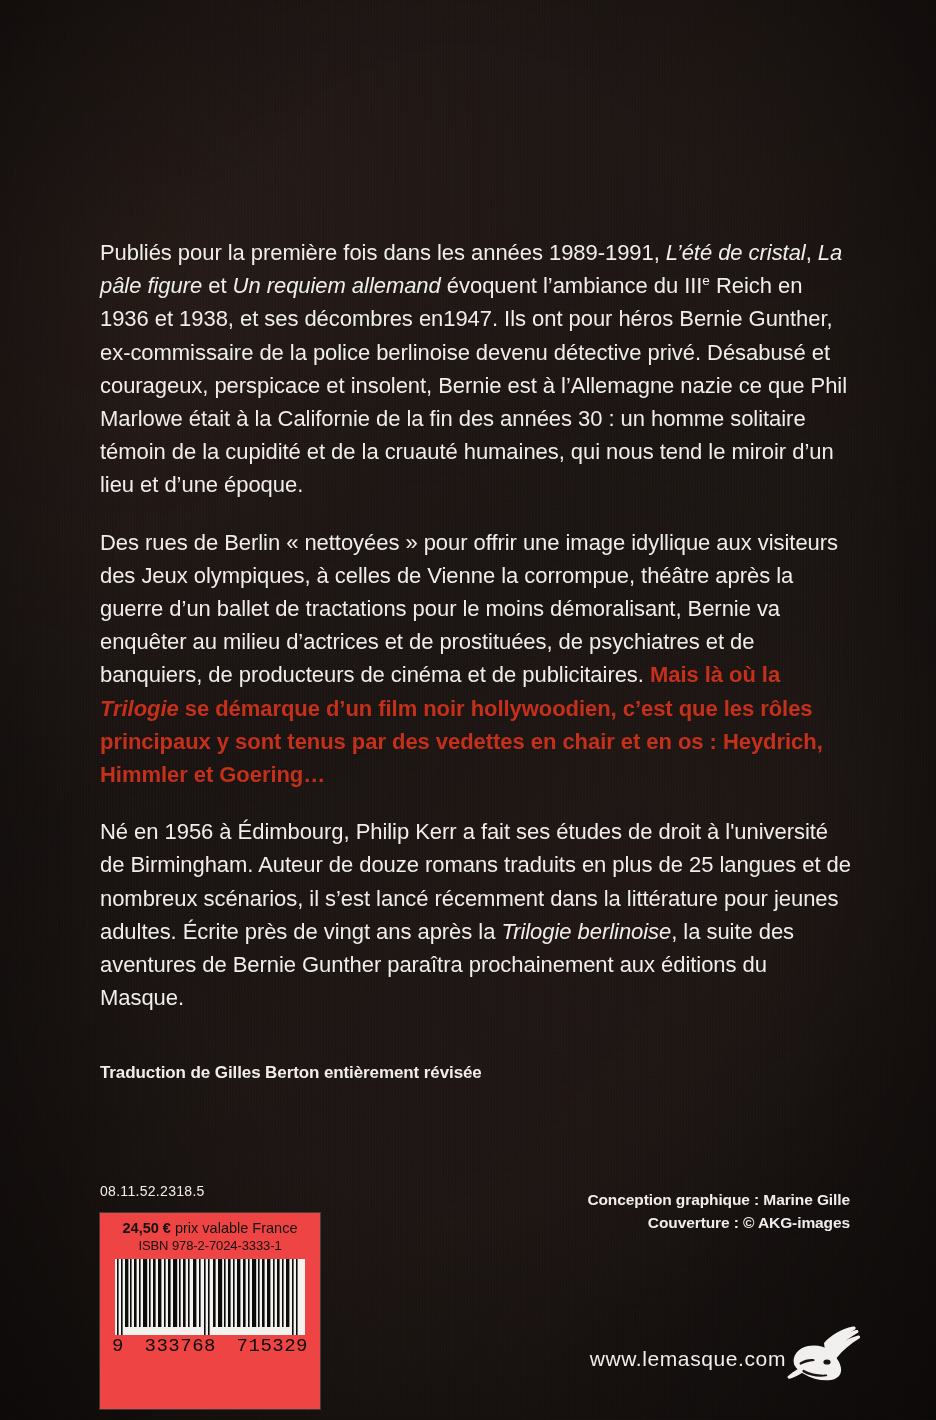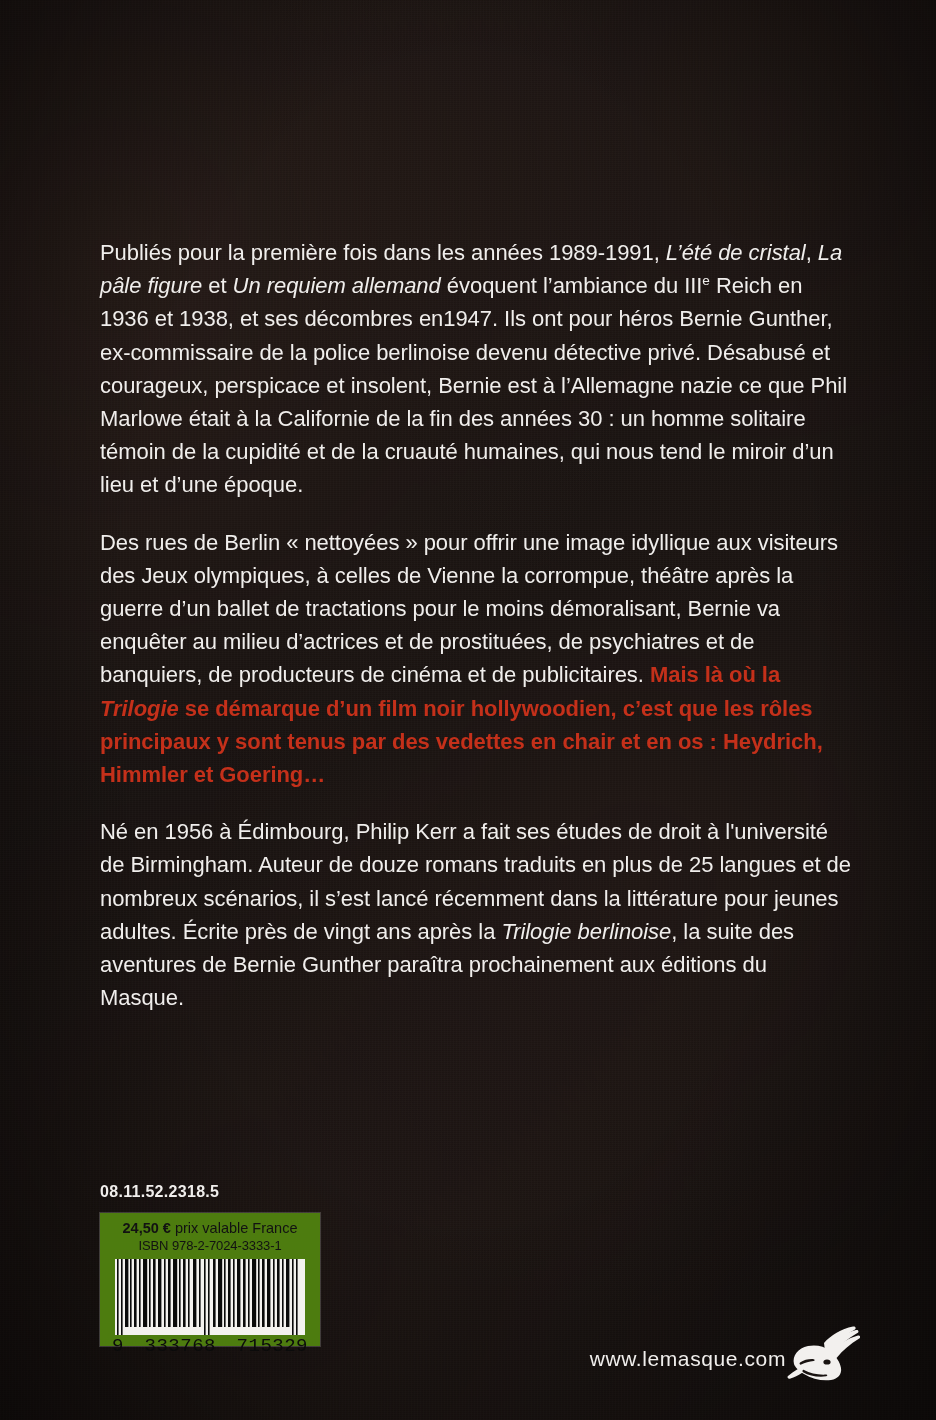--- a/index.html
+++ b/index.html
@@ -114,34 +114,34 @@
     letter-spacing: -0.1px;
     color: #f0eeec;
     z-index: 5;
   }
 
   
   .ref-code {
     position: absolute;
     left: 100px;
     top: 1183px;
-    font-size: 16px;
-    font-weight: 700;
+    font-size: 14px;
+    font-weight: 400;
     letter-spacing: 0.3px;
     color: #f0eeec;
     z-index: 5;
   }
 
   .barcode-label {
     position: absolute;
     left: 100px;
     top: 1213px;
     width: 220px;
-    height: 133px;
-    background: #4d7c0f;
+    height: 196px;
+    background: #ef4444;
     color: #0b0b0b;
     z-index: 5;
     box-sizing: border-box;
     padding: 6px 6px 0 6px;
     box-shadow: 0 0 0 1px rgba(255,255,255,0.18);
   }
   .bc-price {
     text-align: center;
     font-size: 14.5px;
     line-height: 18px;
@@ -221,20 +221,21 @@
   <div class="blurb">
 
     <p class="para"><span>Publiés pour la première fois dans les années 1989-1991, </span><i>L’été de cristal</i><span>, </span><i>La pâle figure</i><span> et </span><i>Un requiem allemand</i><span> évoquent l’ambiance du III</span><sup>e</sup><span> Reich en 1936 et 1938, et ses décombres en1947. Ils ont pour héros Bernie Gunther, ex-commissaire de la police berlinoise devenu détective privé. Désabusé et courageux, perspicace et insolent, Bernie est à l’Allemagne nazie ce que Phil Marlowe était à la Californie de la fin des années 30 : un homme solitaire témoin de la cupidité et de la cruauté humaines, qui nous tend le miroir d’un lieu et d’une époque.</span></p>
 
     <p class="para"><span>Des rues de Berlin « nettoyées » pour offrir une image idyllique aux visiteurs des Jeux olympiques, à celles de Vienne la corrompue, théâtre après la guerre d’un ballet de tractations pour le moins démoralisant, Bernie va enquêter au milieu d’actrices et de prostituées, de psychiatres et de banquiers, de producteurs de cinéma et de publicitaires. </span><span class="hl"><span>Mais là où la </span><i>Trilogie</i><span> se démarque d’un film noir hollywoodien, c’est que les rôles principaux y sont tenus par des vedettes en chair et en os : Heydrich, Himmler et Goering…</span></span></p>
 
     <p class="para"><span>Né en 1956 à Édimbourg, Philip Kerr a fait ses études de droit à l'université de Birmingham. Auteur de douze romans traduits en plus de 25 langues et de nombreux scénarios, il s’est lancé récemment dans la littérature pour jeunes adultes. Écrite près de vingt ans après la </span><i>Trilogie berlinoise</i><span>, la suite des aventures de Bernie Gunther paraîtra prochainement aux éditions du Masque.</span></p>
 
   </div>
 
+  <div class="credit-trad">Traduction de Gilles Berton entièrement révisée</div>
 
   <div class="ref-code">08.11.52.2318.5</div>
 
   <div class="barcode-label">
     <div class="bc-price"><b>24,50 €</b><span> prix valable France</span></div>
     <div class="bc-isbn">ISBN 978-2-7024-3333-1</div>
 
     <svg class="bc-bars" viewBox="0 0 190 76" preserveAspectRatio="none">
       <rect x="0" y="0" width="190" height="76" fill="#f4f2ef"></rect>
       <g fill="#0b0b0b">
@@ -280,20 +281,22 @@
     </svg>
 
     <div class="bc-digits">
       <span>9</span>
       <span>333768</span>
       <span>715329</span>
     </div>
   </div>
 
   <div class="credits-right">
+    <div>Conception graphique : Marine Gille</div>
+    <div>Couverture : © AKG-images</div>
   </div>
 
   <div class="web-row">
     <div class="web-url">www.lemasque.com</div>
     <svg class="masque-logo" viewBox="0 0 74 66">
       <g fill="#f2f0ee">
         <path d="M8 38 C6 30 12 22 22 20 C30 18.5 38 20 44 25 C50 30 54 36 55 42 C56 48 52 53 45 54 C36 55.2 26 53 18 48 C12 44.4 9 41 8 38 Z"></path>
         <path d="M2 50 C8 45 16 40 24 36 C26.5 34.7 28.5 36.5 26.8 38.4 C20 45 12 50 4.5 52.6 C2.2 53.4 0.6 51.2 2 50 Z"></path>
         <path d="M38 17 C45 9 55 3 67 0.5 C69.6 0 70.6 2.4 68.6 3.8 C58 10 49 17 43 25 C41.4 27.1 38.6 26 38.8 23.6 Z"></path>
         <path d="M41 21 C49 13 59 7 70 4 C72.4 3.4 73.4 5.8 71.4 7 C61.6 13 53 19.6 47 27.2 C45.4 29.2 42.8 28.2 43 25.8 Z"></path>

